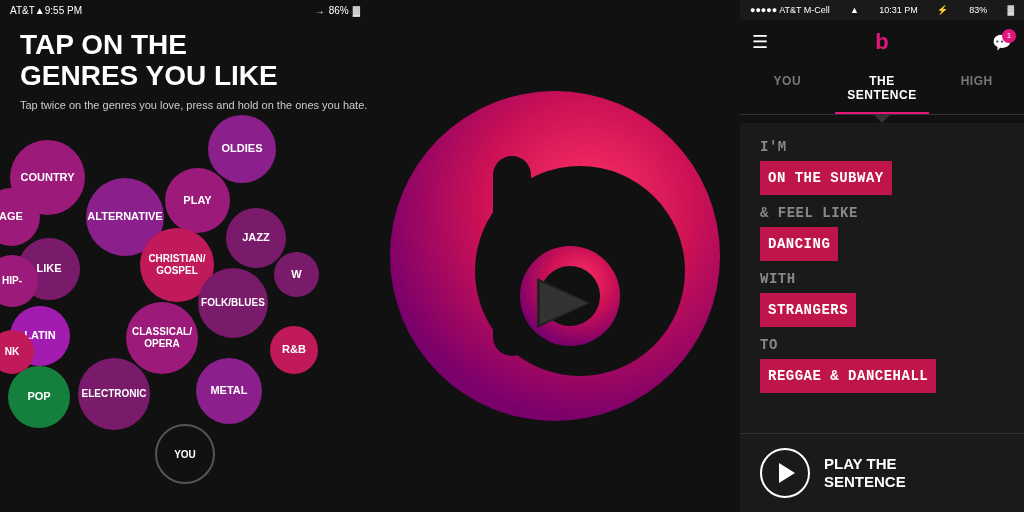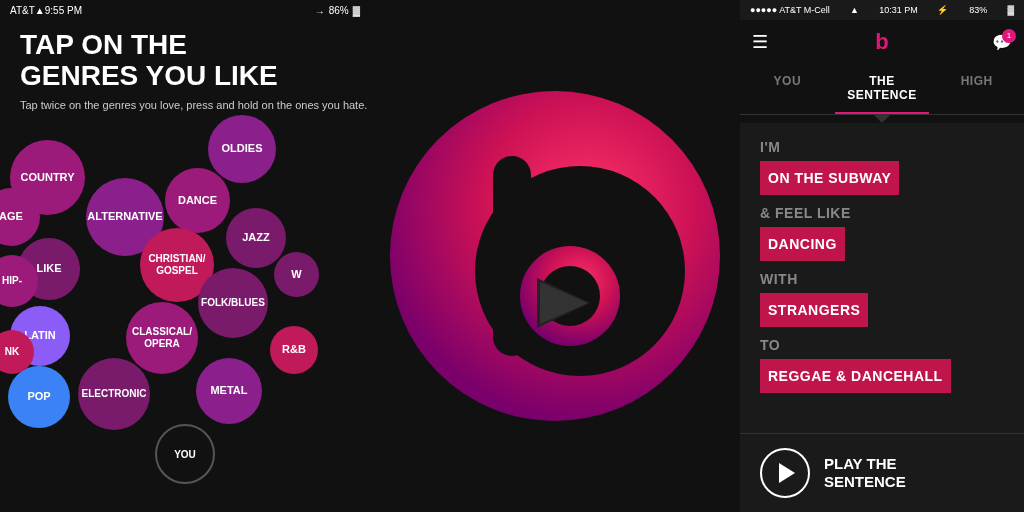--- a/index.html
+++ b/index.html
@@ -217,20 +217,21 @@
       border-right: 8px solid transparent;
       border-top: 8px solid #333;
       margin: 0 auto;
     }
 
     
     .sentence-content {
       flex: 1;
       padding: 16px 20px;
       overflow: hidden;
+      font-family: Liberation Mono, monospace;
     }
     .sentence-line {
       color: #888;
       font-size: 14px;
       font-weight: 600;
       margin-bottom: 6px;
       letter-spacing: 0.5px;
     }
     .sentence-highlight {
       display: inline-block;
@@ -299,33 +300,33 @@
   <div class="left-header">
     <h1>TAP ON THE<br>GENRES YOU LIKE</h1>
     <p>Tap twice on the genres you love,
 press and hold on the ones you hate.</p>
   </div>
 
   <div class="bubbles-container">
 
     <div class="bubble" style="left:10px;top:140px;width:75px;height:75px;background:#9b1a7a;">COUNTRY</div>
     <div class="bubble" style="left:208px;top:115px;width:68px;height:68px;background:#8b1f8b;">OLDIES</div>
-    <div class="bubble" style="left:165px;top:168px;width:65px;height:65px;background:#9b1a7a;">DANCE</div>
+    <div class="bubble" style="left:165px;top:168px;width:65px;height:65px;background:#9b1a7a;">PLAY</div>
     <div class="bubble" style="left:86px;top:178px;width:78px;height:78px;background:#8b1f8b;">ALTERNATIVE</div>
     <div class="bubble" style="left:226px;top:208px;width:60px;height:60px;background:#7a1a6b;">JAZZ</div>
     <div class="bubble" style="left:-18px;top:188px;width:58px;height:58px;background:#9b1a7a;">AGE</div>
     <div class="bubble" style="left:18px;top:238px;width:62px;height:62px;background:#7a1a6b;">LIKE</div>
     <div class="bubble" style="left:140px;top:228px;width:74px;height:74px;background:#c01a5a;font-size:10px;">CHRISTIAN/<br>GOSPEL</div>
     <div class="bubble" style="left:198px;top:268px;width:70px;height:70px;background:#7a1a6b;font-size:10px;">FOLK/BLUES</div>
     <div class="bubble" style="left:-14px;top:255px;width:52px;height:52px;background:#9b1a7a;font-size:10px;">HIP-</div>
-    <div class="bubble" style="left:10px;top:306px;width:60px;height:60px;background:#8b5cf6;">LATIN</div>
+    <div class="bubble" style="left:10px;top:306px;width:60px;height:60px;background:#a21caf;">LATIN</div>
     <div class="bubble" style="left:126px;top:302px;width:72px;height:72px;background:#9b1a7a;font-size:10px;">CLASSICAL/<br>OPERA</div>
     <div class="bubble" style="left:274px;top:252px;width:45px;height:45px;background:#7a1a6b;">W</div>
     <div class="bubble" style="left:270px;top:326px;width:48px;height:48px;background:#c01a5a;">R&amp;B</div>
-    <div class="bubble" style="left:8px;top:366px;width:62px;height:62px;background:#3b82f6;">POP</div>
+    <div class="bubble" style="left:8px;top:366px;width:62px;height:62px;background:#15803d;">POP</div>
     <div class="bubble" style="left:78px;top:358px;width:72px;height:72px;background:#7a1a6b;font-size:10px;">ELECTRONIC</div>
     <div class="bubble" style="left:196px;top:358px;width:66px;height:66px;background:#8b1f8b;">METAL</div>
     <div class="bubble" style="left:-10px;top:330px;width:44px;height:44px;background:#c01a5a;font-size:10px;">NK</div>
   </div>
 
   <div class="you-button">
     <span>YOU</span>
   </div>
 </div>
 

